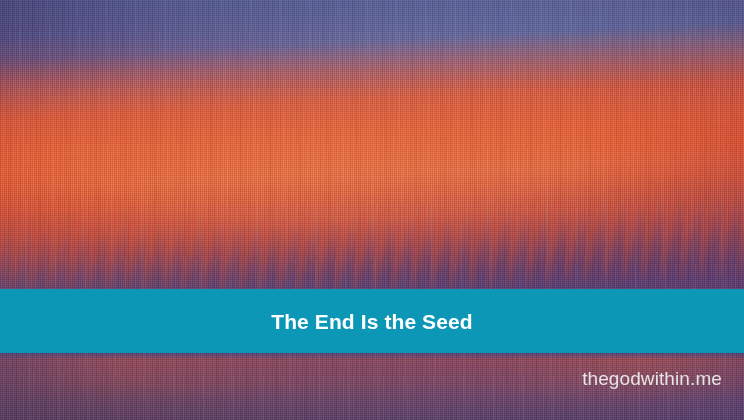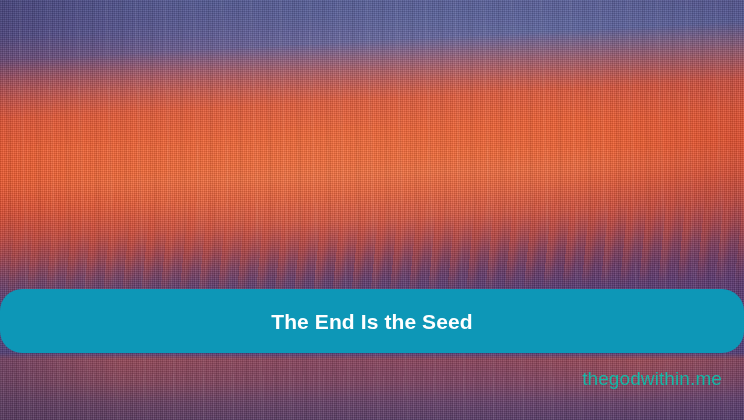--- a/index.html
+++ b/index.html
@@ -220,37 +220,36 @@
   .title-banner {
     position: absolute;
     left: 0;
     right: 0;
     top: 289px;
     height: 64px;
     background: #0d97b7;
     display: flex;
     align-items: center;
     justify-content: center;
-    border-radius: 22px;
   }
   .title-text {
     color: #ffffff;
     font-size: 21px;
     font-weight: bold;
     letter-spacing: .1px;
     line-height: 1;
     white-space: nowrap;
   }
 
   
   .site-url {
     position: absolute;
     right: 22px;
     top: 369px;
-    color: #14b8a6;
+    color: #e5e5e5;
     font-size: 19px;
     font-weight: normal;
     line-height: 1;
     white-space: nowrap;
     letter-spacing: .1px;
   }
 </style>
 </head>
 <body>
 

